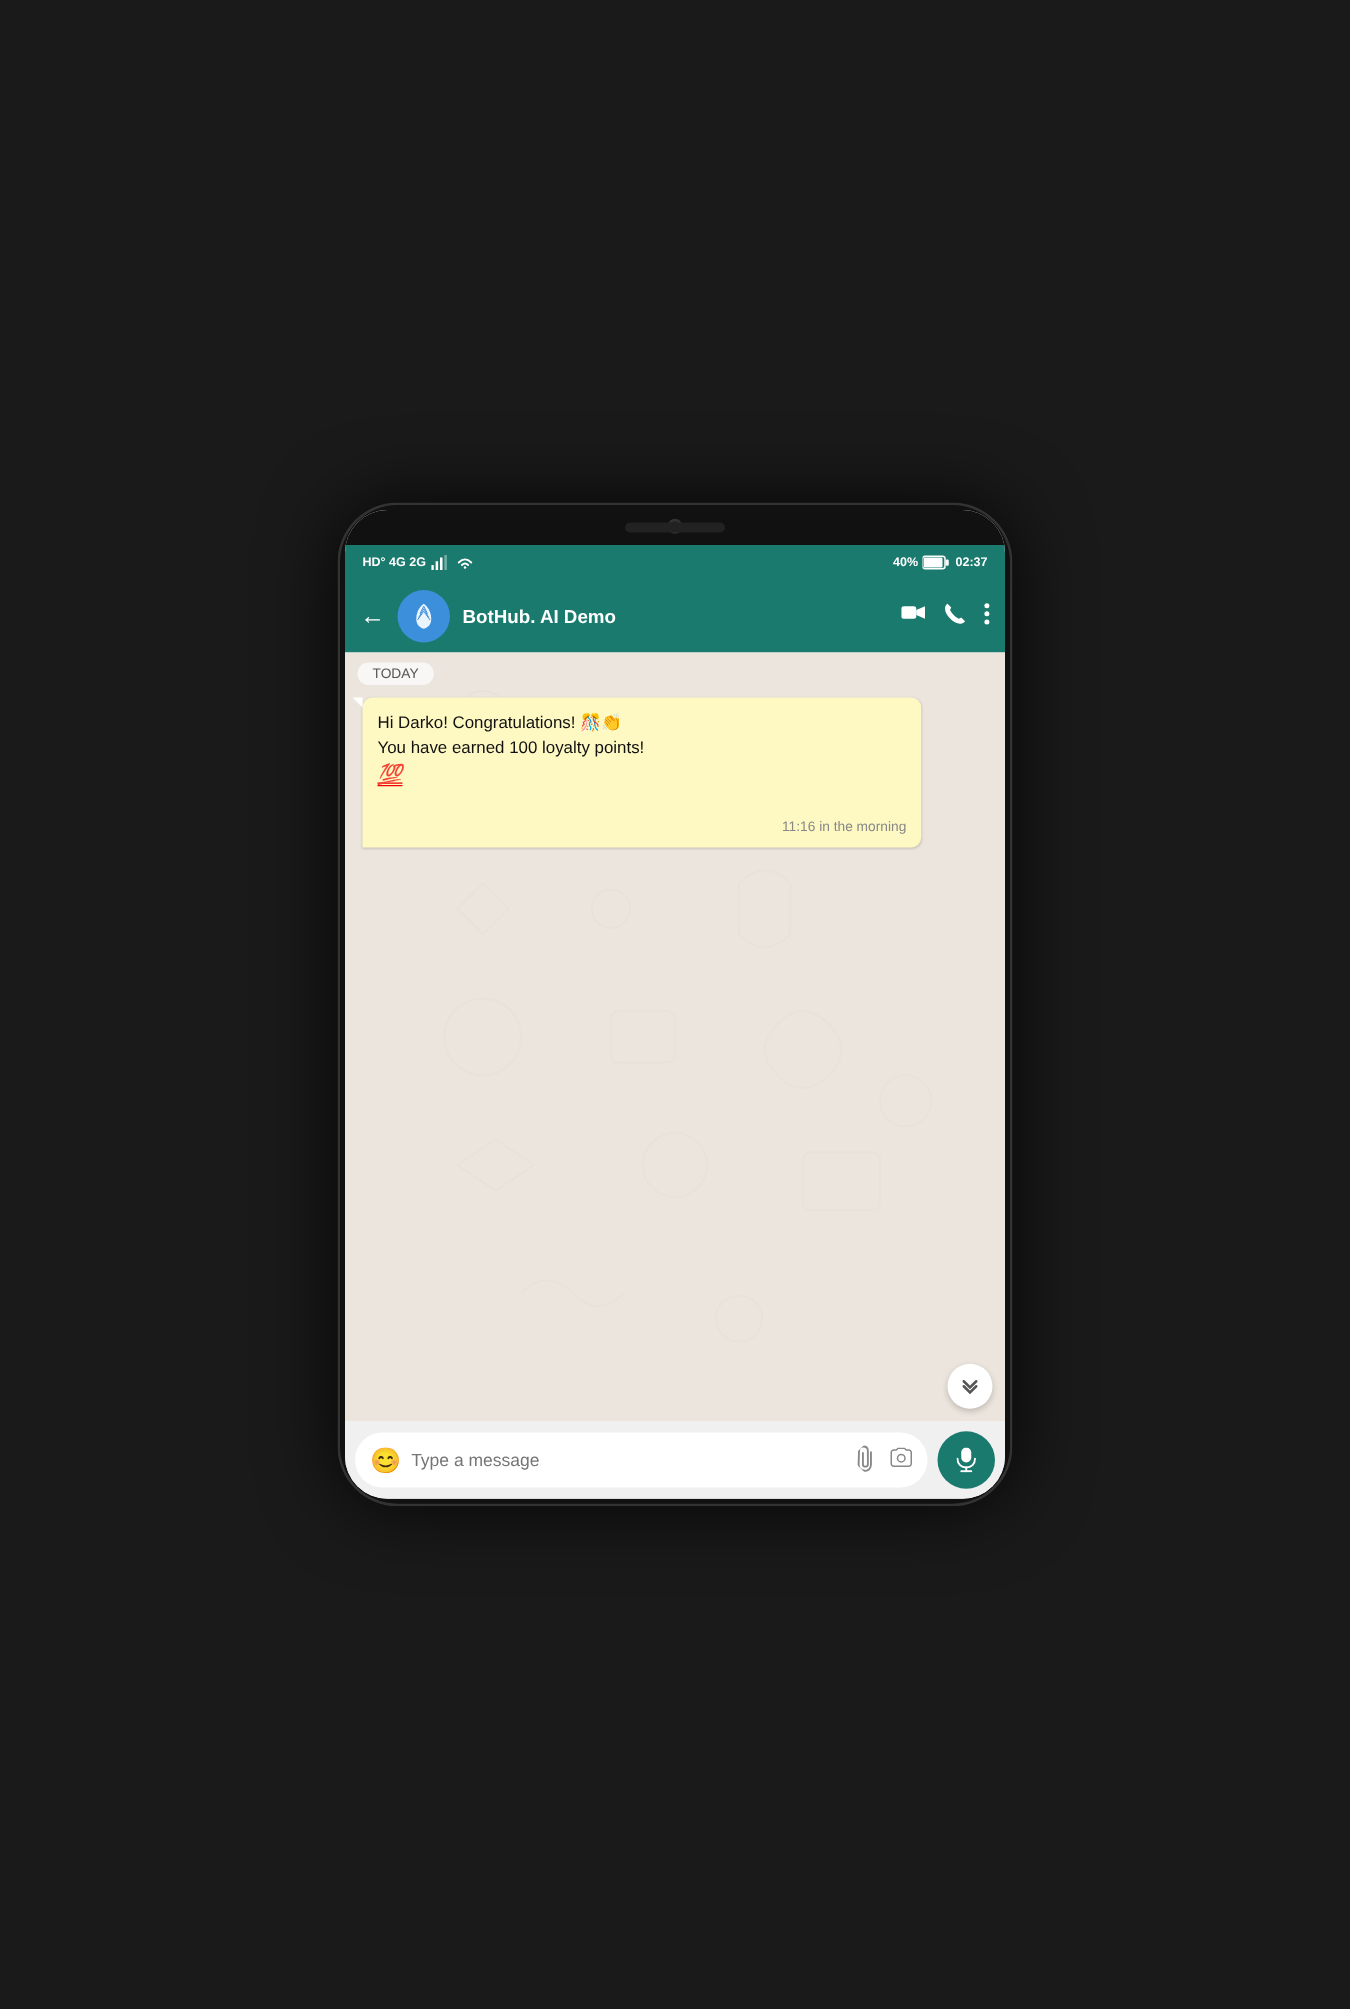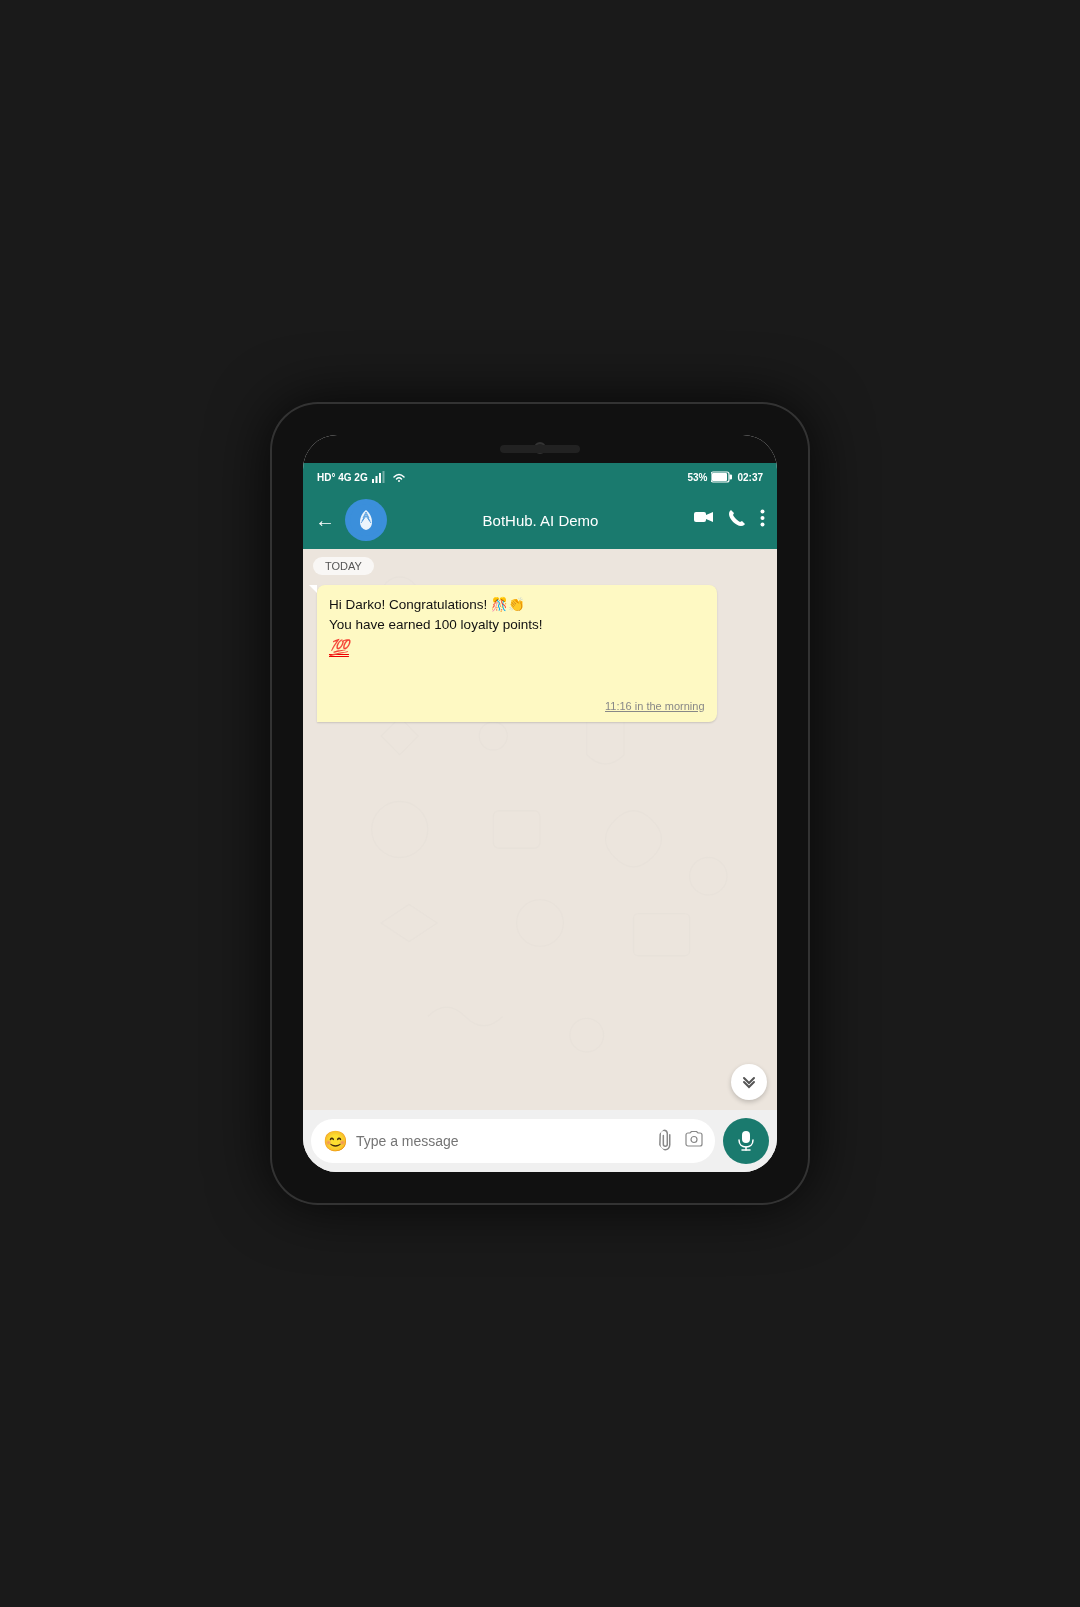--- a/index.html
+++ b/index.html
@@ -11,21 +11,21 @@
       align-items: center;
       min-height: 100vh;
       font-family: 'Segoe UI', Arial, sans-serif;
     }
 
     .phone-frame {
       width: 540px;
       height: 803px;
       background: #111;
       border-radius: 48px;
-      padding: 33px;
+      padding: 6px;
       box-shadow: 0 0 60px rgba(0,0,0,0.8), inset 0 0 0 2px #333;
       position: relative;
       display: flex;
       flex-direction: column;
     }
 
     .phone-inner {
       flex: 1;
       background: #fff;
       border-radius: 34px;
@@ -128,23 +128,22 @@
       font-size: 7px;
       color: white;
     }
 
     .header-info {
       flex: 1;
     }
 
     .header-name {
       font-size: 15px;
-      font-weight: 400;
-      color: white;
-      text-align: center;
+      font-weight: 700;
+      color: white;
     }
 
     .header-icons {
       display: flex;
       gap: 14px;
       align-items: center;
     }
 
     .header-icon {
       color: white;
@@ -215,22 +214,21 @@
       font-style: italic;
       font-weight: bold;
       text-decoration: underline double #e00;
       font-size: 16px;
     }
 
     .message-time {
       text-align: right;
       font-size: 11px;
       color: #888;
-      margin-top: 20px;
-      text-decoration: underline;
+      margin-top: 3px;
     }
 
     
     .scroll-btn {
       position: absolute;
       bottom: 10px;
       right: 10px;
       width: 36px;
       height: 36px;
       background: white;
@@ -342,21 +340,21 @@
           <rect x="10.5" y="0" width="2" height="12" fill="white" opacity="0.4"></rect>
         </svg>
 
         <svg width="14" height="11" viewBox="0 0 14 11">
           <path d="M7 9 L7 9" stroke="white" stroke-width="2" stroke-linecap="round"></path>
           <path d="M4.5 7 Q7 4.5 9.5 7" stroke="white" stroke-width="1.5" fill="none" stroke-linecap="round"></path>
           <path d="M2 5 Q7 0 12 5" stroke="white" stroke-width="1.5" fill="none" stroke-linecap="round"></path>
         </svg>
       </div>
       <div class="status-right">
-        <span>53%</span>
+        <span>40%</span>
 
         <svg width="22" height="12" viewBox="0 0 22 12">
           <rect x="0" y="1" width="18" height="10" rx="2" stroke="white" stroke-width="1.2" fill="none"></rect>
           <rect x="18.5" y="3.5" width="2.5" height="5" rx="1" fill="white"></rect>
           <rect x="1" y="2" width="15" height="8" rx="1" fill="white"></rect>
         </svg>
         <span>02:37</span>
       </div>
     </div>
 

